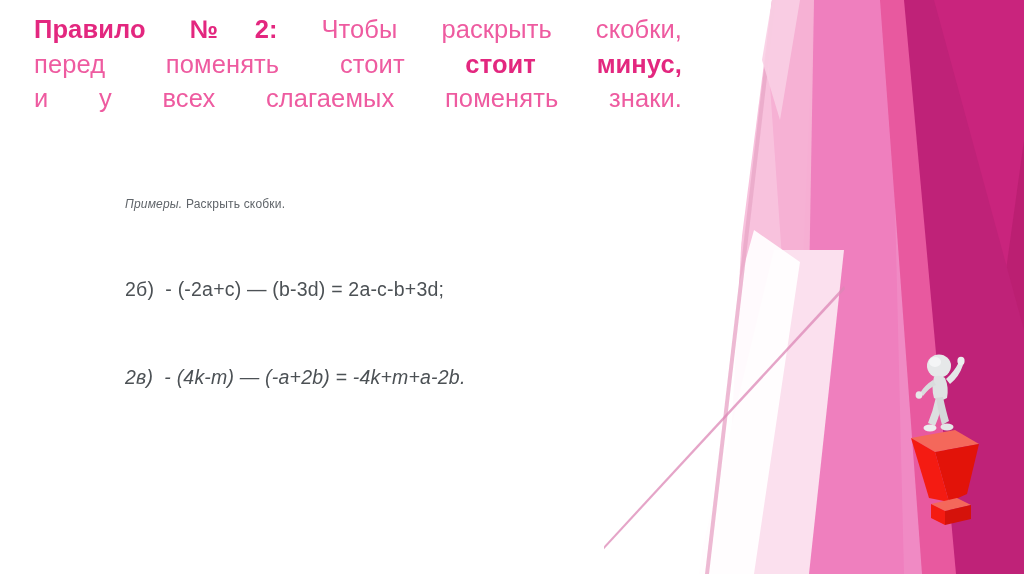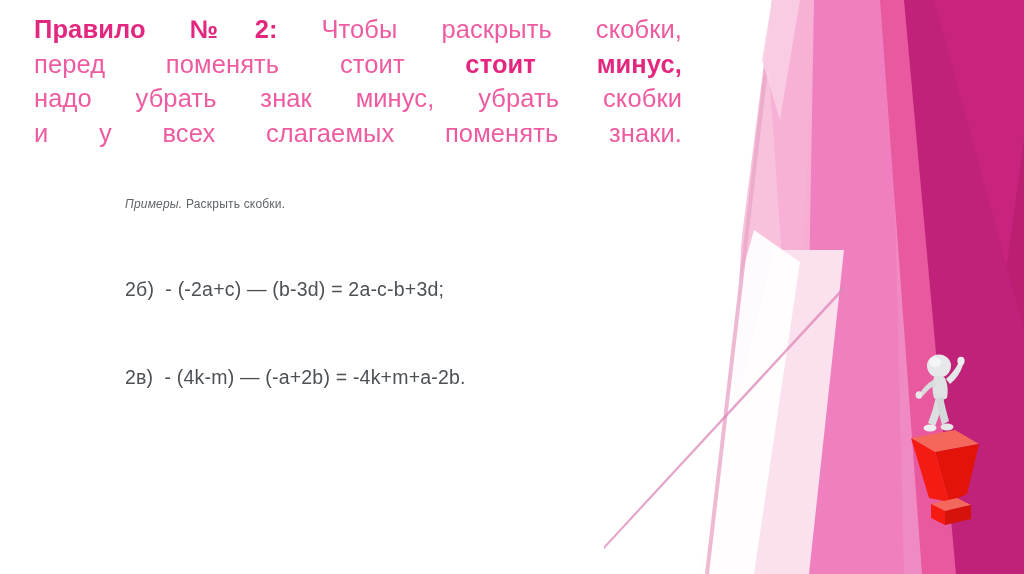--- a/index.html
+++ b/index.html
@@ -86,21 +86,21 @@
     font-style: italic;
   }
   .ex-row {
     font-size: 19.5px;
     line-height: 26px;
     color: #4c5155;
     margin-bottom: 62px;
     letter-spacing: .2px;
     white-space: pre;
   }
-  .ex-row:last-child { margin-bottom: 0; }
+  .ex-row:last-child { margin-bottom: 0; font-style: italic; }
 
   
   .mascot {
     position: absolute;
     left: 905px;
     top: 352px;
     width: 80px;
     height: 175px;
   }
   .mascot svg { display: block; }
@@ -166,21 +166,20 @@
         <ellipse cx="42" cy="75" rx="6.5" ry="3.4" fill="#e4e6e7"></ellipse>
       </g>
     </svg>
   </div>
 
   <div class="content">
 
     <div class="rule-block">
       <div class="rule-line"><span class="b">Правило №2:</span><span> Чтобы раскрыть скобки,</span></div>
       <div class="rule-line"><span>перед поменять стоит </span><span class="b">стоит минус,</span></div>
-      <div class="rule-line">надо убрать знак минус, убрать скобки</div>
       <div class="rule-line last">и у всех слагаемых поменять знаки.</div>
     </div>
 
     <div class="examples">
       <div class="ex-head"><span class="it">Примеры.</span><span> Раскрыть скобки.</span></div>
       <div class="ex-row">2б)  - (-2a+c) — (b-3d) = 2a-c-b+3d;</div>
       <div class="ex-row">2в)  - (4k-m) — (-a+2b) = -4k+m+a-2b.</div>
     </div>
 
   </div>

